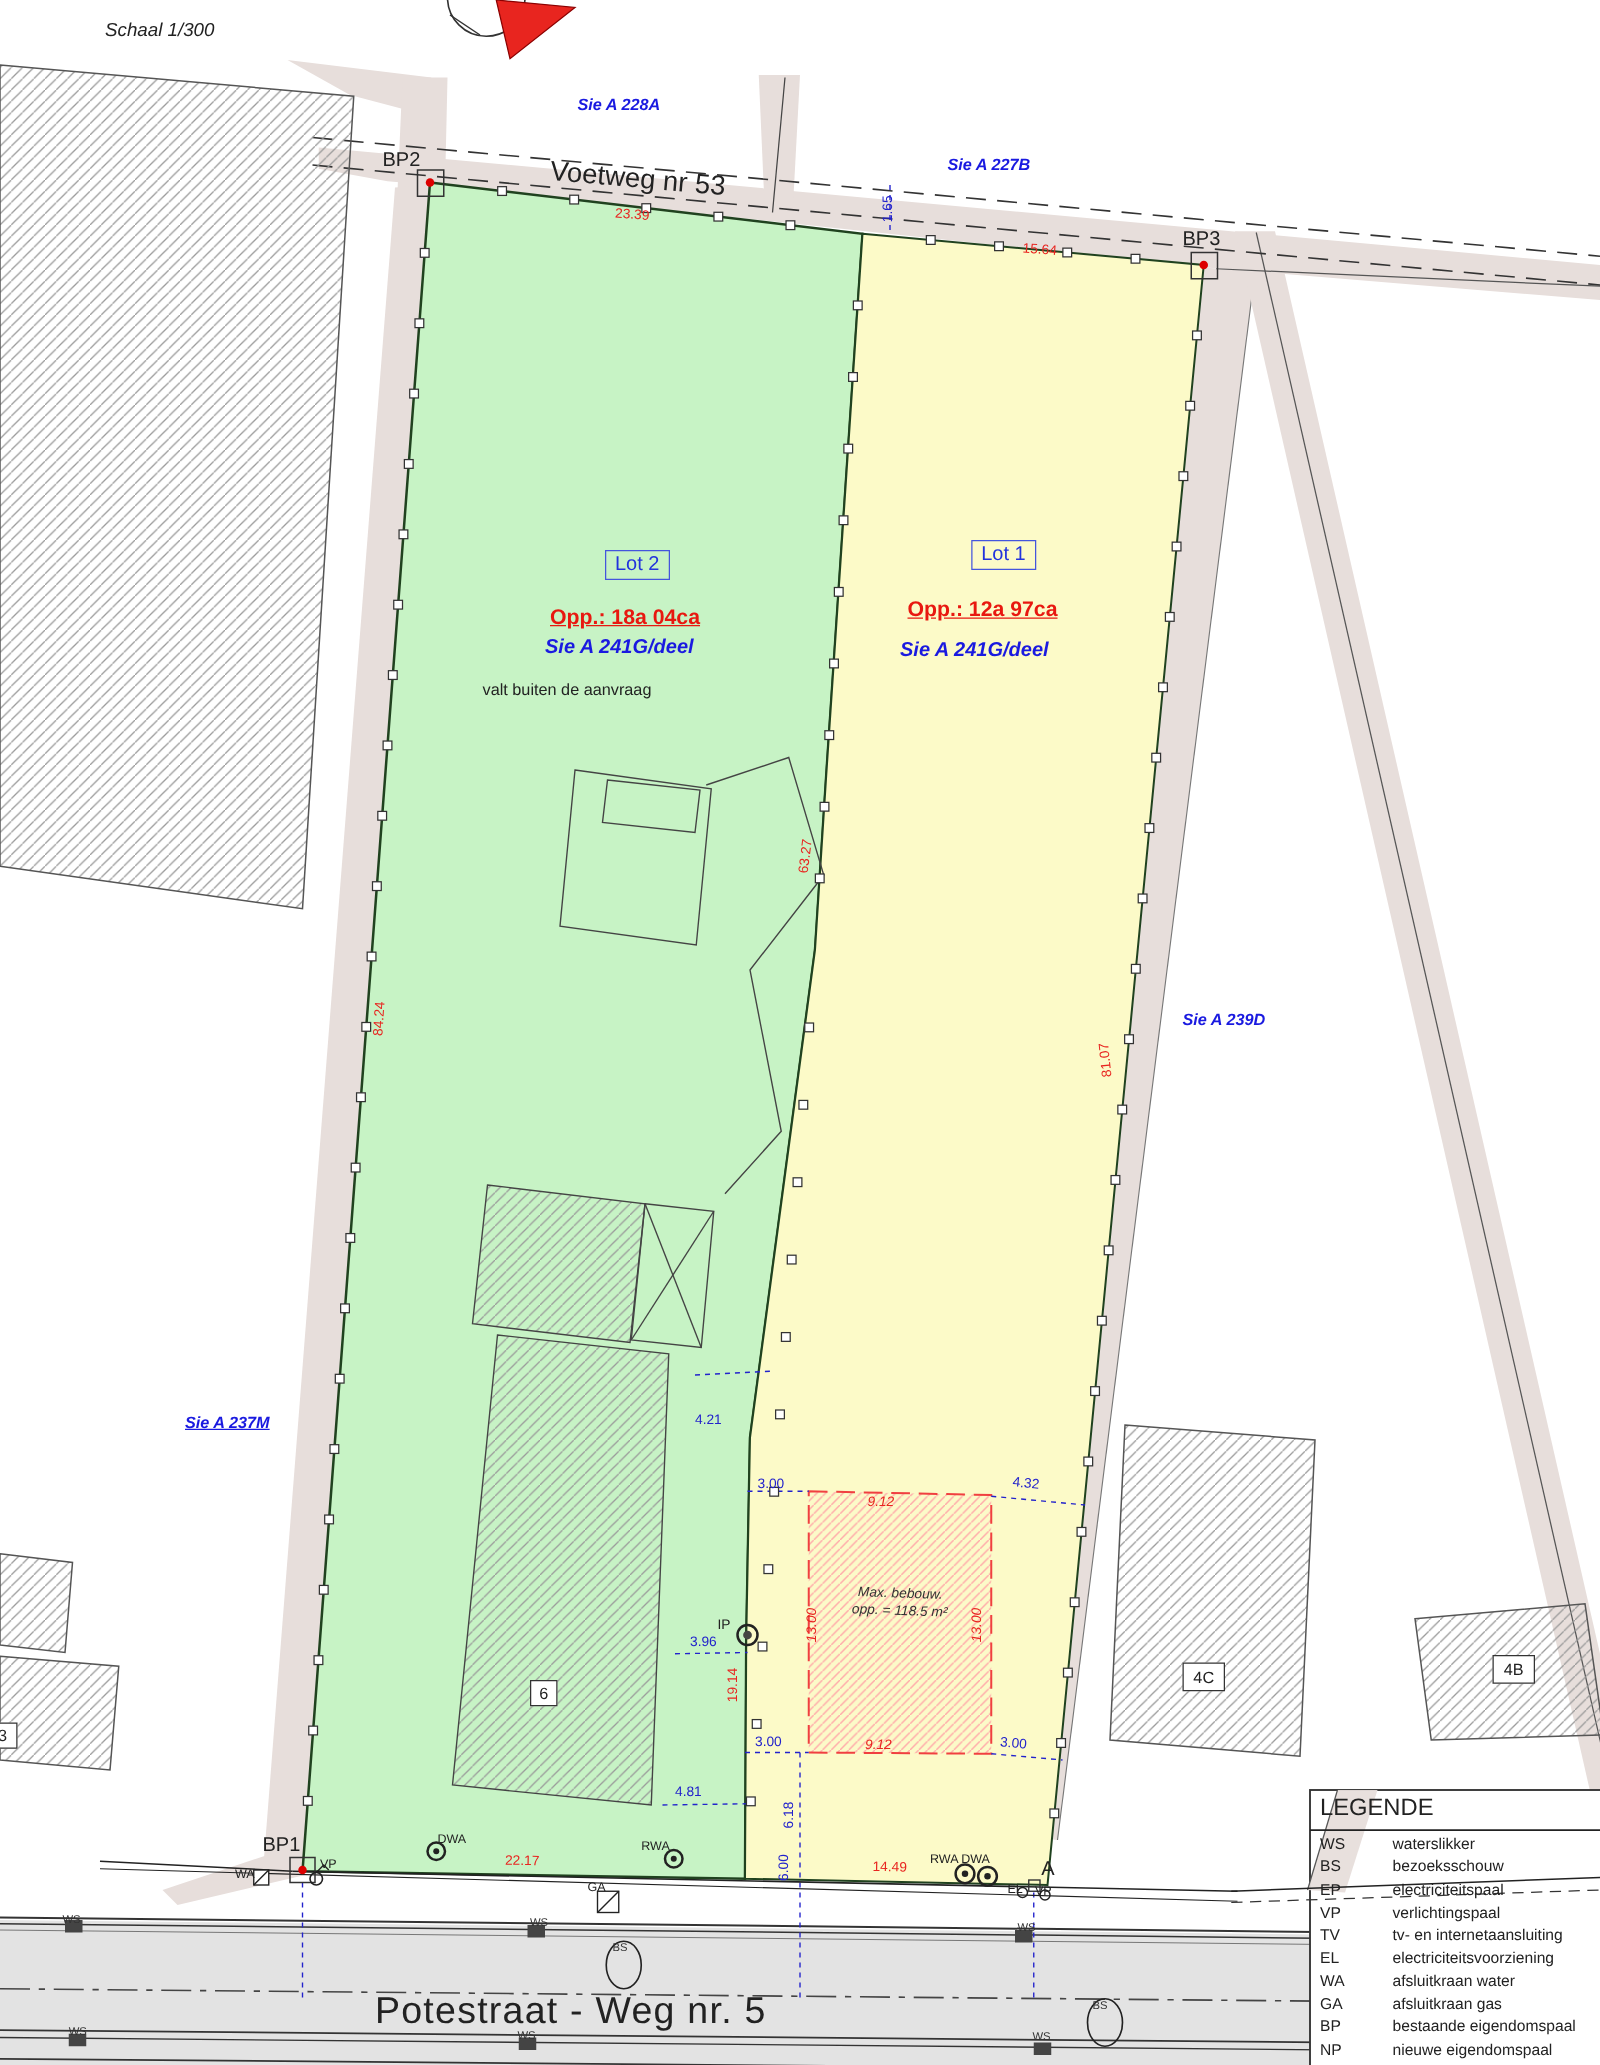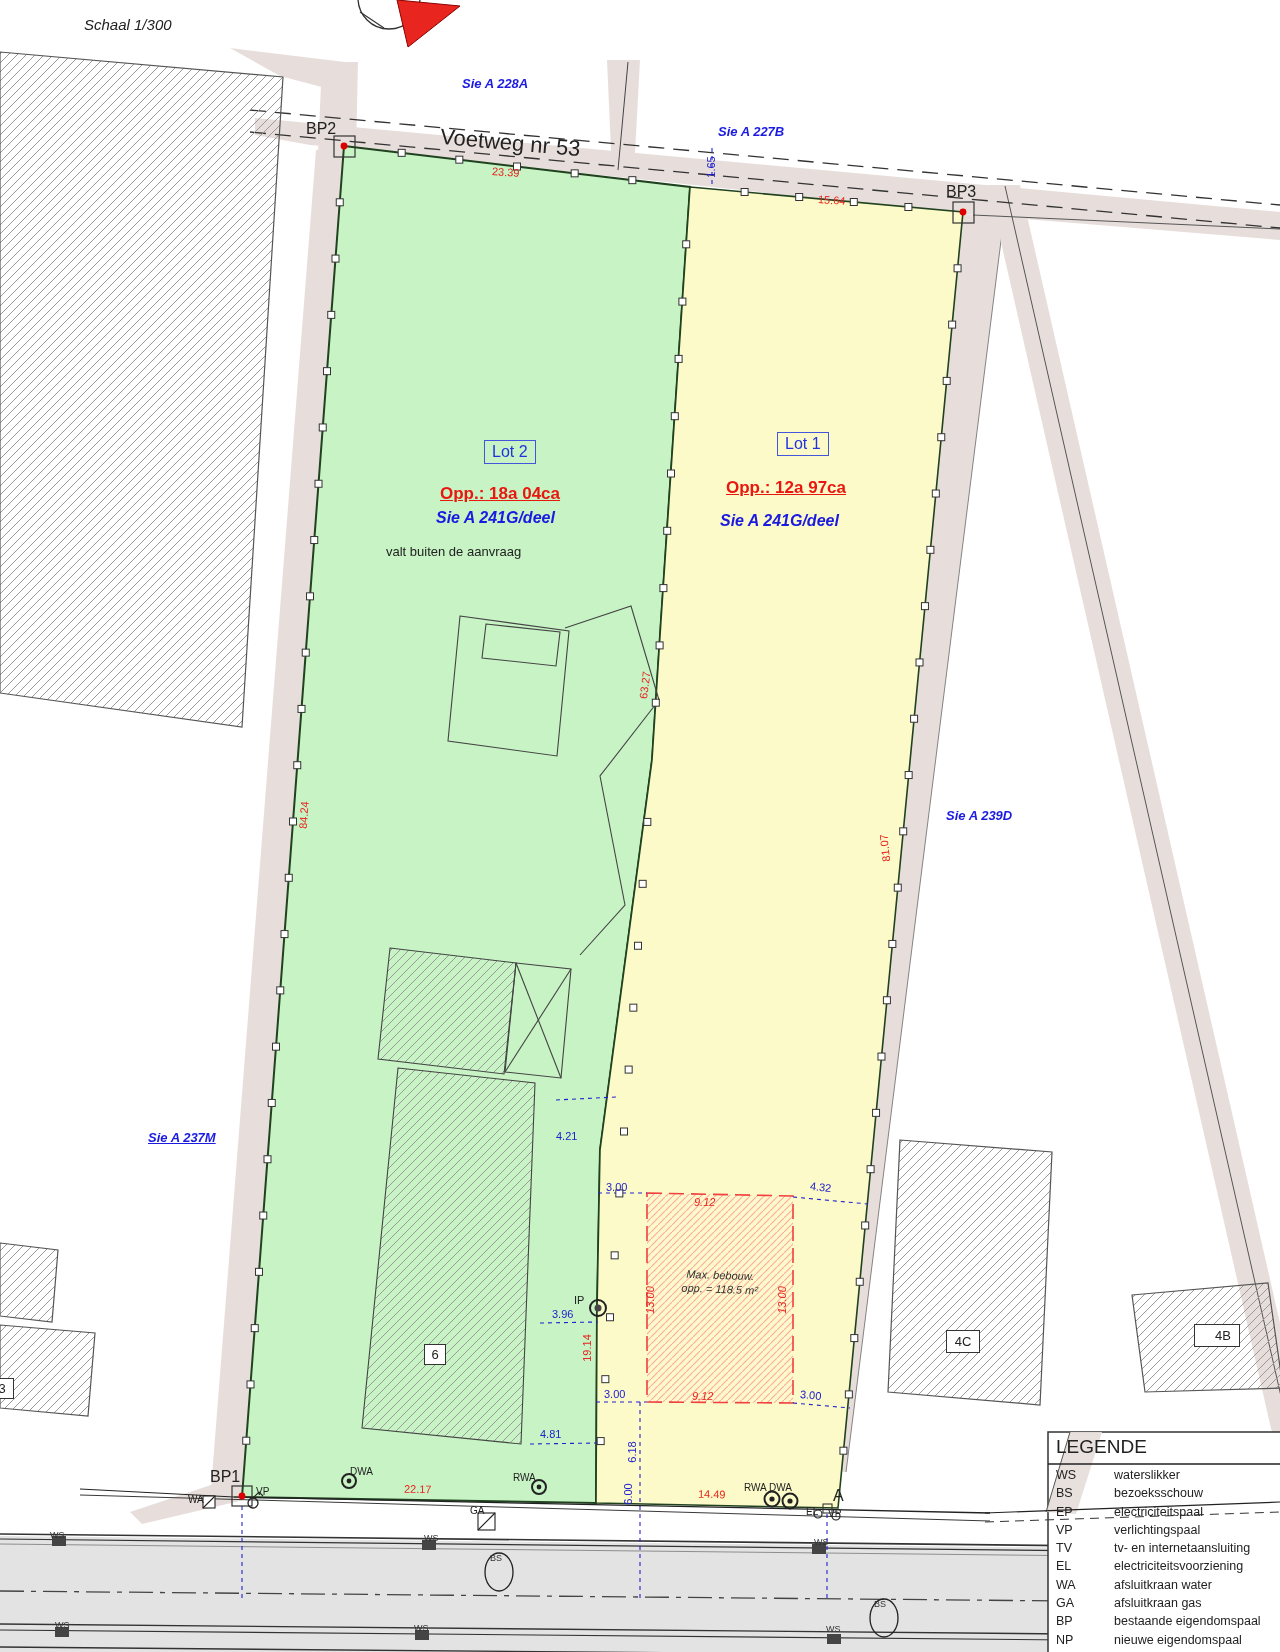--- a/index.html
+++ b/index.html
@@ -241,23 +241,24 @@
   <g>
     <circle cx="389" cy="-2" r="31" fill="none" stroke="#333" stroke-width="1.3"></circle>
     <line x1="360" y1="12" x2="384" y2="28" stroke="#333" stroke-width="1.2"></line>
     <polygon points="397,0 460,6 408,47" fill="#e8251f" stroke="#8b0000" stroke-width="1"></polygon>
   </g>
 </svg>
 
 <div class="lbl it" style="left:84px;top:16px;font-size:15px;">Schaal 1/300</div>
 
 <div class="lbl street-v" style="left:440px;top:130px;transform:rotate(5deg);">Voetweg nr 53</div>
+<div class="lbl street-p" style="left:300px;top:1592px;">Potestraat - Weg nr. 5</div>
 
 <div class="lbl cad" style="left:462px;top:76px;">Sie A 228A</div>
-<div class="lbl cad" style="left:718px;top:124px;">Sie A 227B</div>
+<div class="lbl cad" style="left:758px;top:124px;">Sie A 227B</div>
 <div class="lbl cad" style="left:946px;top:808px;">Sie A 239D</div>
 <div class="lbl cad" style="left:148px;top:1130px;text-decoration:underline;">Sie A 237M</div>
 
 <div class="lbl mark" style="left:306px;top:120px;">BP2</div>
 <div class="lbl mark" style="left:946px;top:183px;">BP3</div>
 <div class="lbl mark" style="left:210px;top:1468px;">BP1</div>
 <div class="lbl mark" style="left:833px;top:1487px;">A</div>
 <div class="lbl" style="left:574px;top:1294px;font-size:11px;">IP</div>
 
 <div class="lbl lotbox" style="left:484px;top:440px;">Lot 2</div>
@@ -293,21 +294,21 @@
 <div class="lbl dimb" style="left:621px;top:1446px;transform:rotate(-90deg);">6.18</div>
 <div class="lbl dimb" style="left:617px;top:1488px;transform:rotate(-90deg);">6.00</div>
 
 <div class="lbl maxnote" style="left:660px;top:1268px;width:120px;transform:rotate(2deg);">
   <div>Max. bebouw.</div>
   <div>opp. = 118.5 m²</div>
 </div>
 
 <div class="lbl bbox" style="left:424px;top:1344px;width:20px;height:19px;line-height:19px;">6</div>
 <div class="lbl bbox" style="left:946px;top:1330px;width:32px;height:21px;line-height:21px;">4C</div>
-<div class="lbl bbox" style="left:1194px;top:1324px;width:32px;height:21px;line-height:21px;padding-left:12px;">4B</div>
+<div class="lbl bbox" style="left:1194px;top:1324px;width:32px;height:21px;line-height:21px;">4B</div>
 <div class="lbl bbox" style="left:-10px;top:1378px;width:22px;height:19px;line-height:19px;">3</div>
 
 <div class="lbl uti" style="left:188px;top:1494px;">WA</div>
 <div class="lbl uti" style="left:256px;top:1486px;">VP</div>
 <div class="lbl uti" style="left:322px;top:1466px;padding-left:28px;">DWA</div>
 <div class="lbl uti" style="left:513px;top:1472px;">RWA</div>
 <div class="lbl uti" style="left:470px;top:1505px;">GA</div>
 <div class="lbl uti" style="left:744px;top:1482px;">RWA DWA</div>
 <div class="lbl uti" style="left:806px;top:1506px;">EL</div>
 <div class="lbl uti" style="left:828px;top:1508px;">VP</div>

